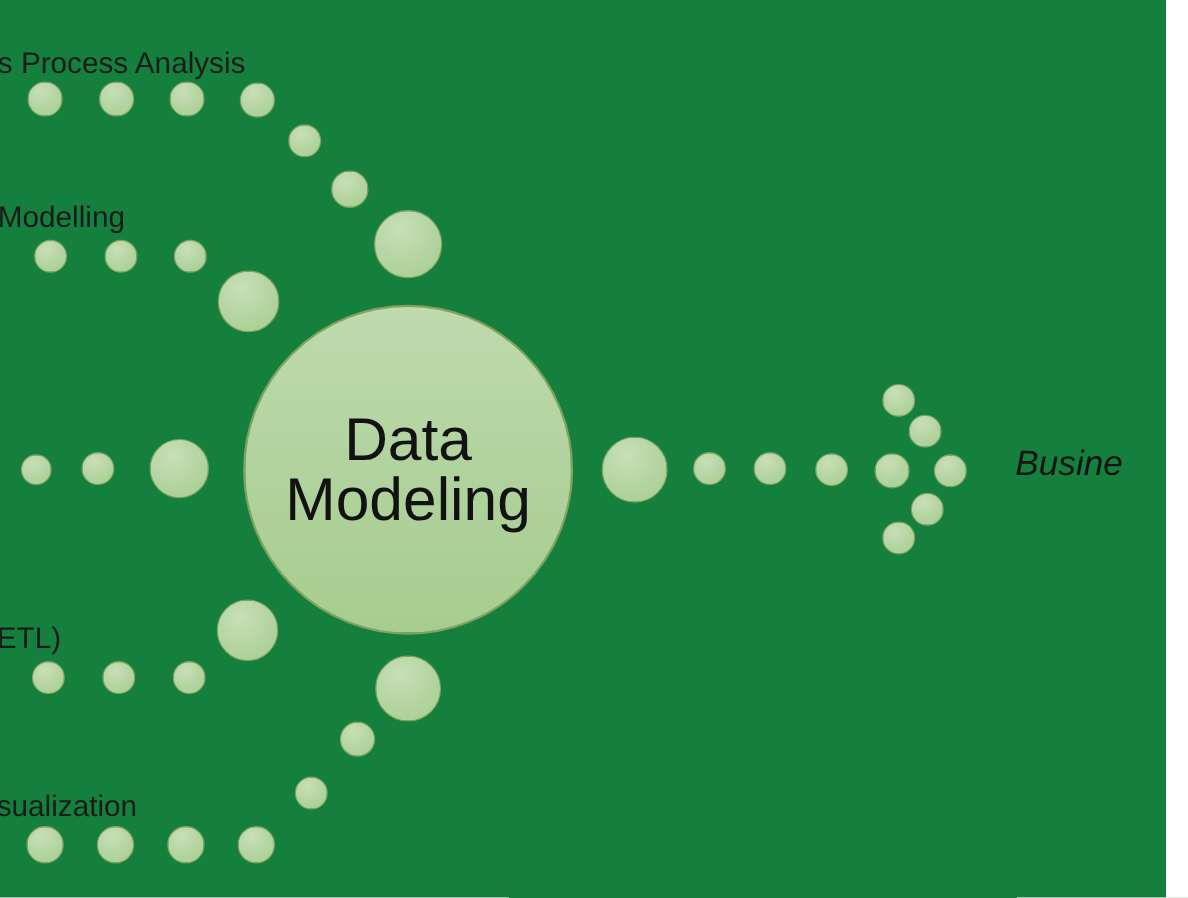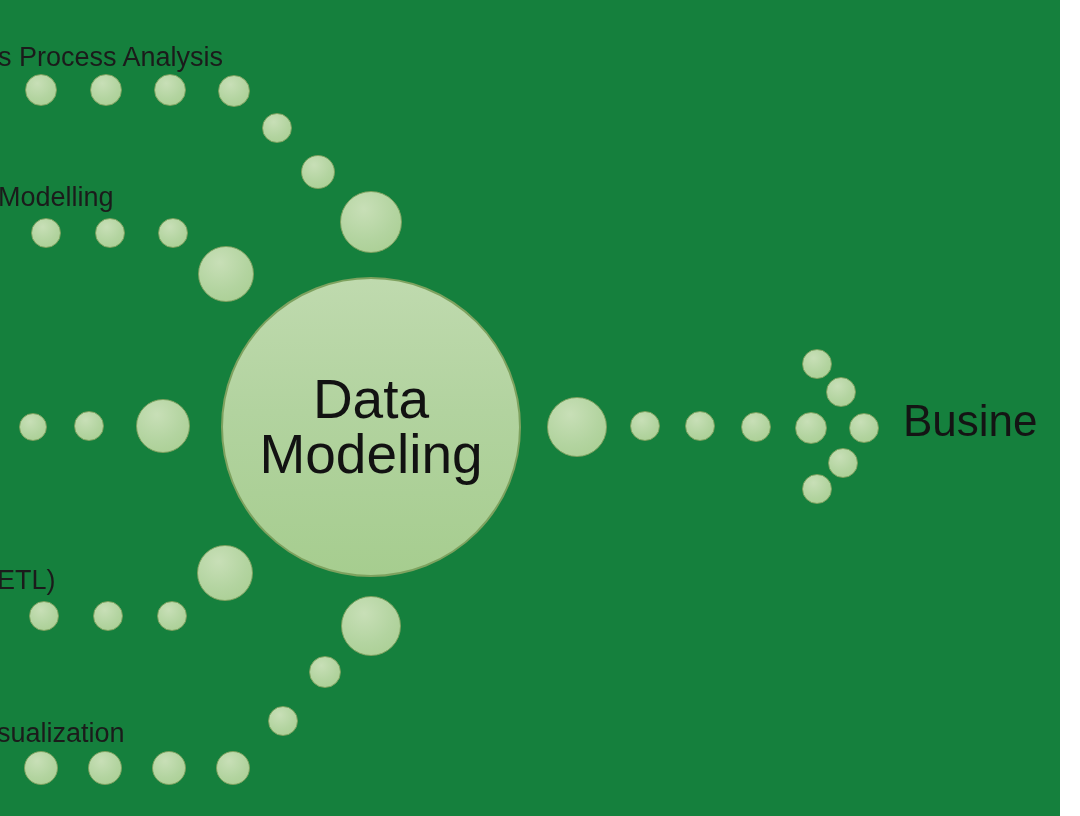--- a/index.html
+++ b/index.html
@@ -47,26 +47,27 @@
     justify-content: center;
     text-align: center;
   }
   #center-text {
     font-size: 55px;
     line-height: 55px;
     color: #121212;
   }
   #output-label {
     position: absolute;
-    left: 903px;
+    left: 923px;
     top: 394px;
-    font-size: 44px;
+    font-size: 32px;
     line-height: 54px;
     color: #141414;
     white-space: nowrap;
+    font-style: italic;
   }
 </style>
 </head>
 <body>
 
 <div id="canvas">
 
   <div class="stream-label" id="label-s1">s Process Analysis</div>
 
   <div class="stream-label" id="label-s2">Modelling</div>

